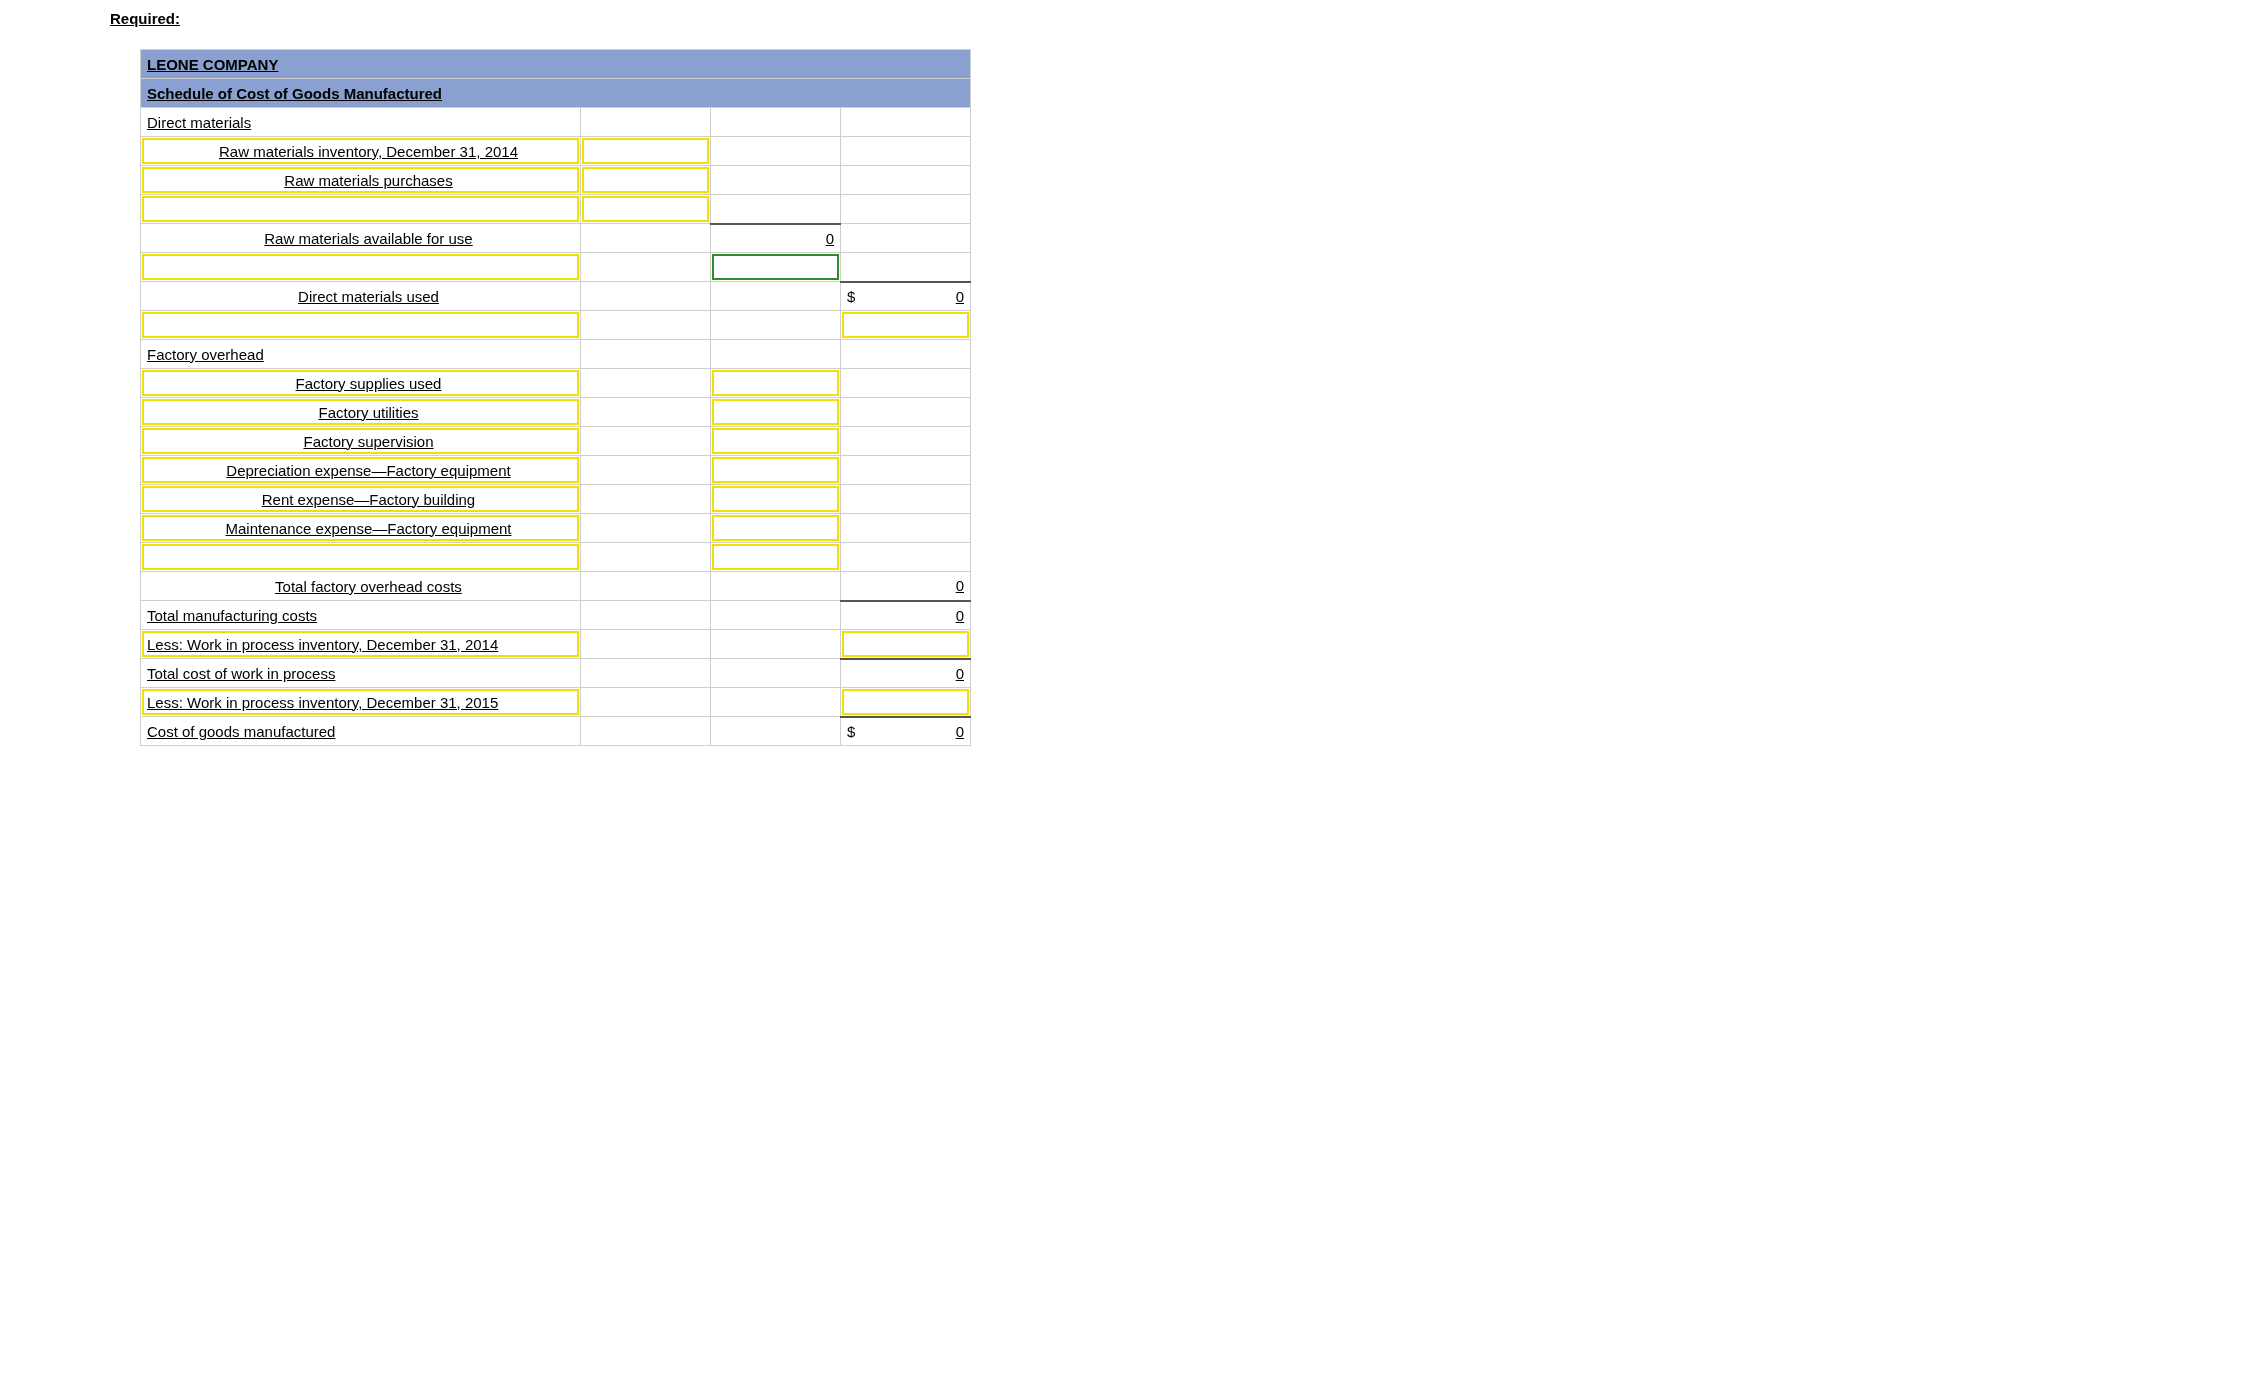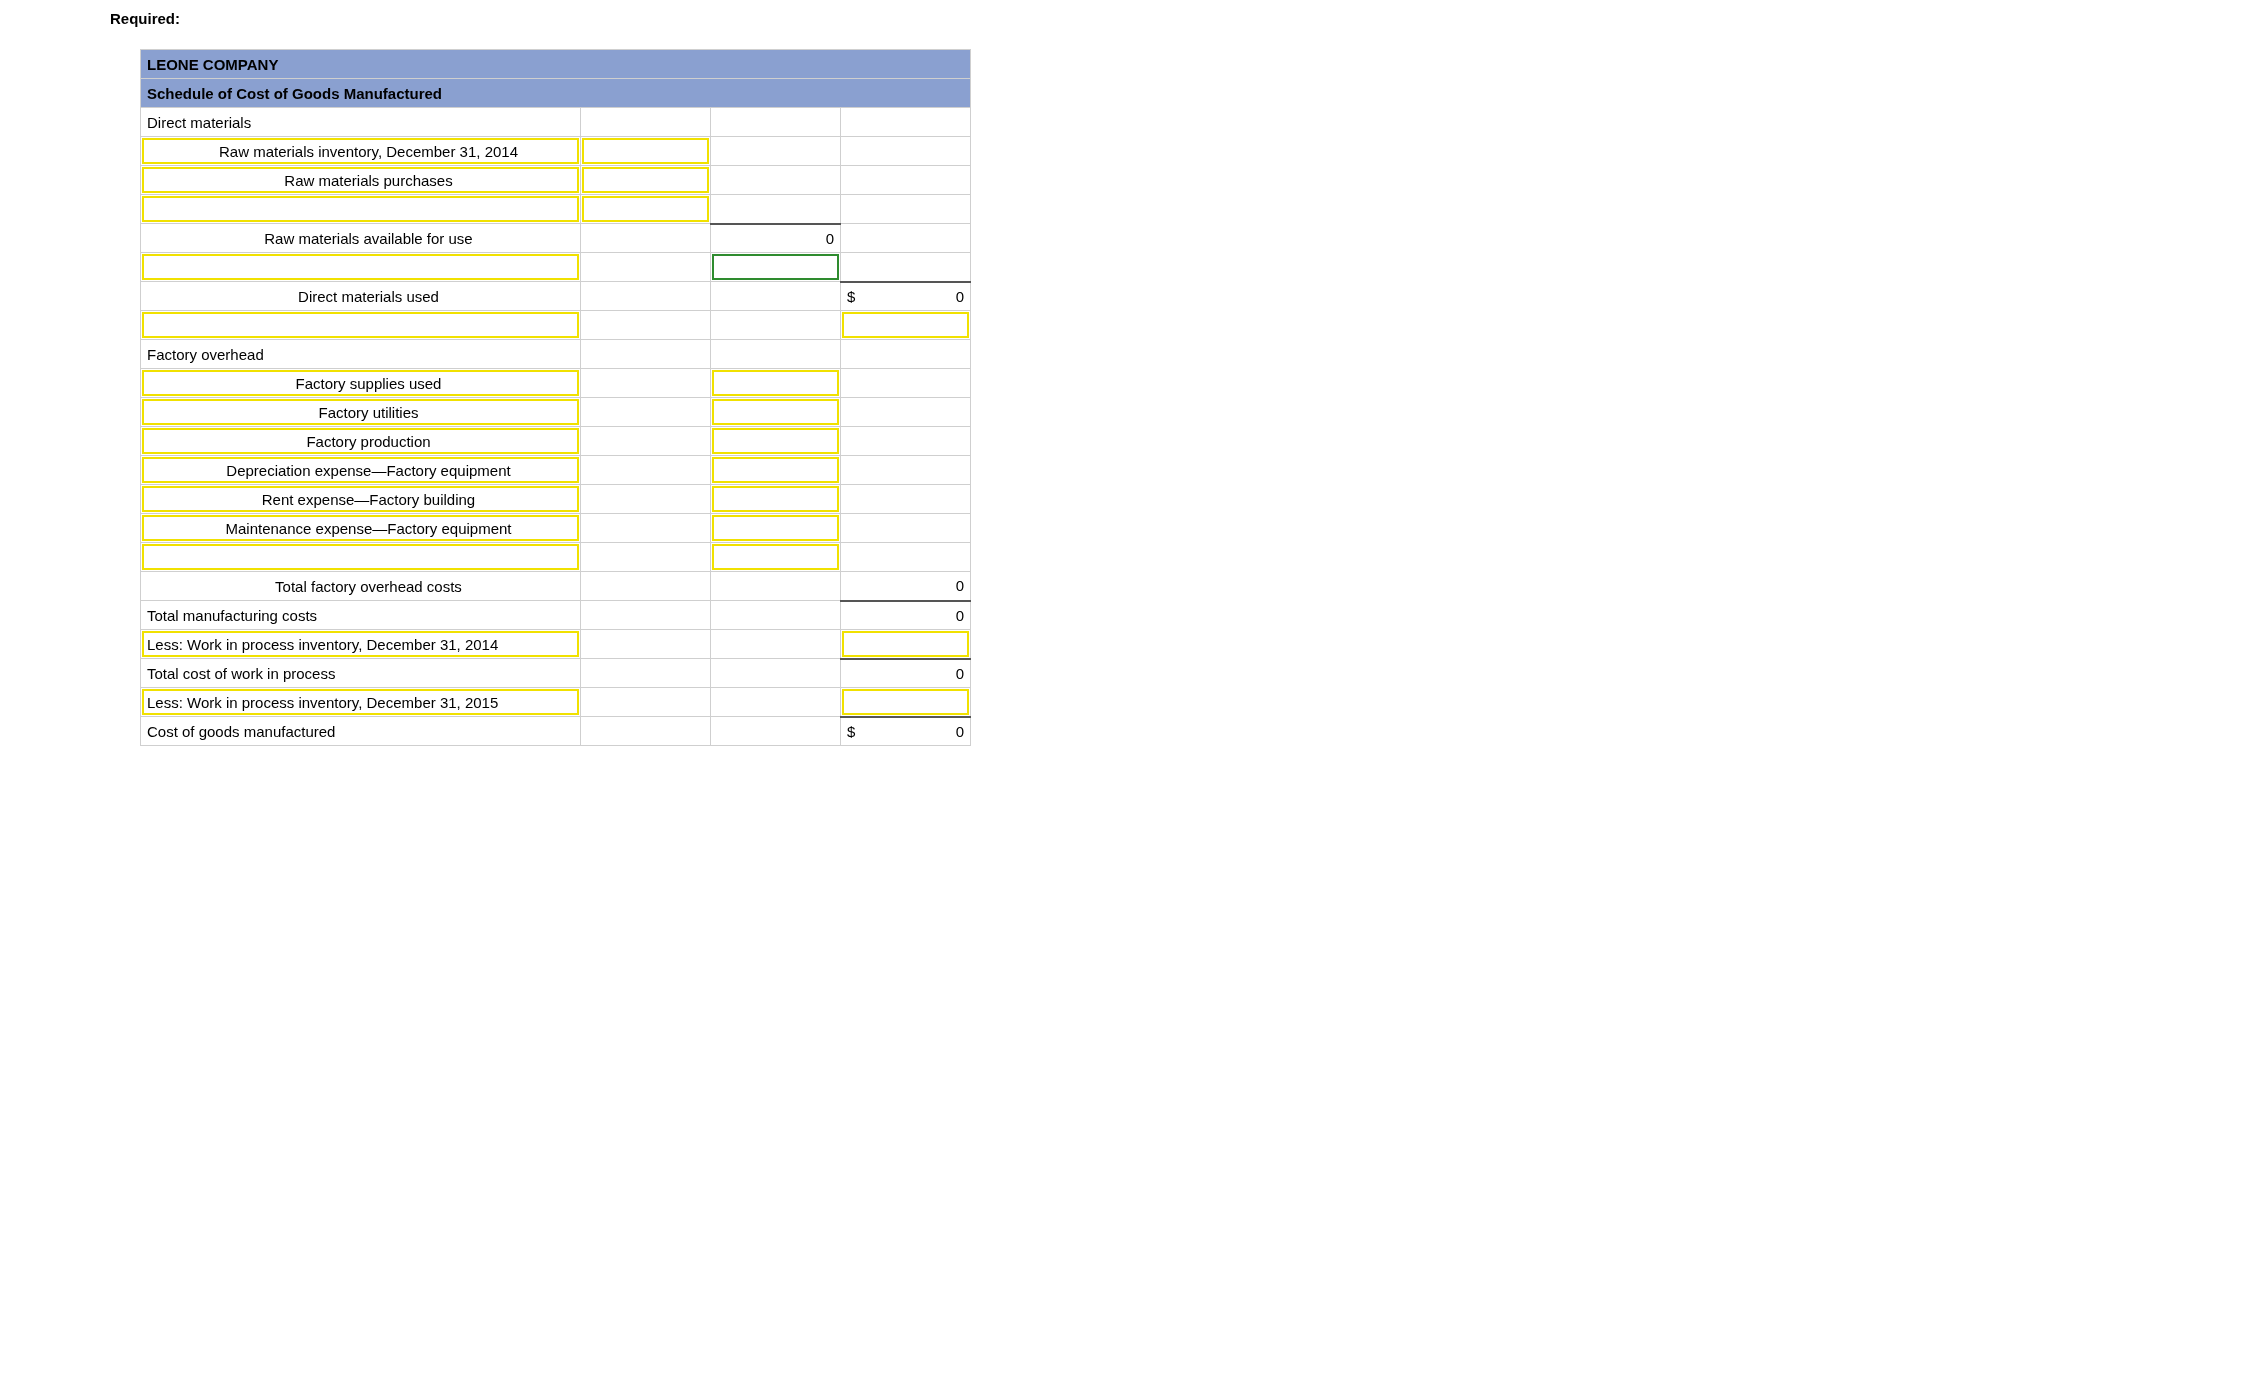--- a/index.html
+++ b/index.html
@@ -8,20 +8,21 @@
     font-family: Arial, Helvetica, sans-serif;
     font-size: 15px;
     background: #fff;
     color: #000;
   }
   .page {
     width: 2071px;
     min-height: 1386px;
     box-sizing: border-box;
     padding: 10px 0 0 110px;
+    text-decoration: underline;
   }
   .heading {
     margin-bottom: 4px;
   }
   .heading .req {
     font-weight: bold;
   }
   .heading .q {
     margin-top: 2px;
   }
@@ -181,21 +182,21 @@
         <td class="y"></td>
         <td></td>
       </tr>
       <tr>
         <td class="indent1 y">Factory utilities</td>
         <td></td>
         <td class="y"></td>
         <td></td>
       </tr>
       <tr>
-        <td class="indent1 y">Factory production</td>
+        <td class="indent1 y">Factory supervision</td>
         <td></td>
         <td class="y"></td>
         <td></td>
       </tr>
       <tr>
         <td class="indent1 y">Depreciation expense—Factory equipment</td>
         <td></td>
         <td class="y"></td>
         <td></td>
       </tr>

